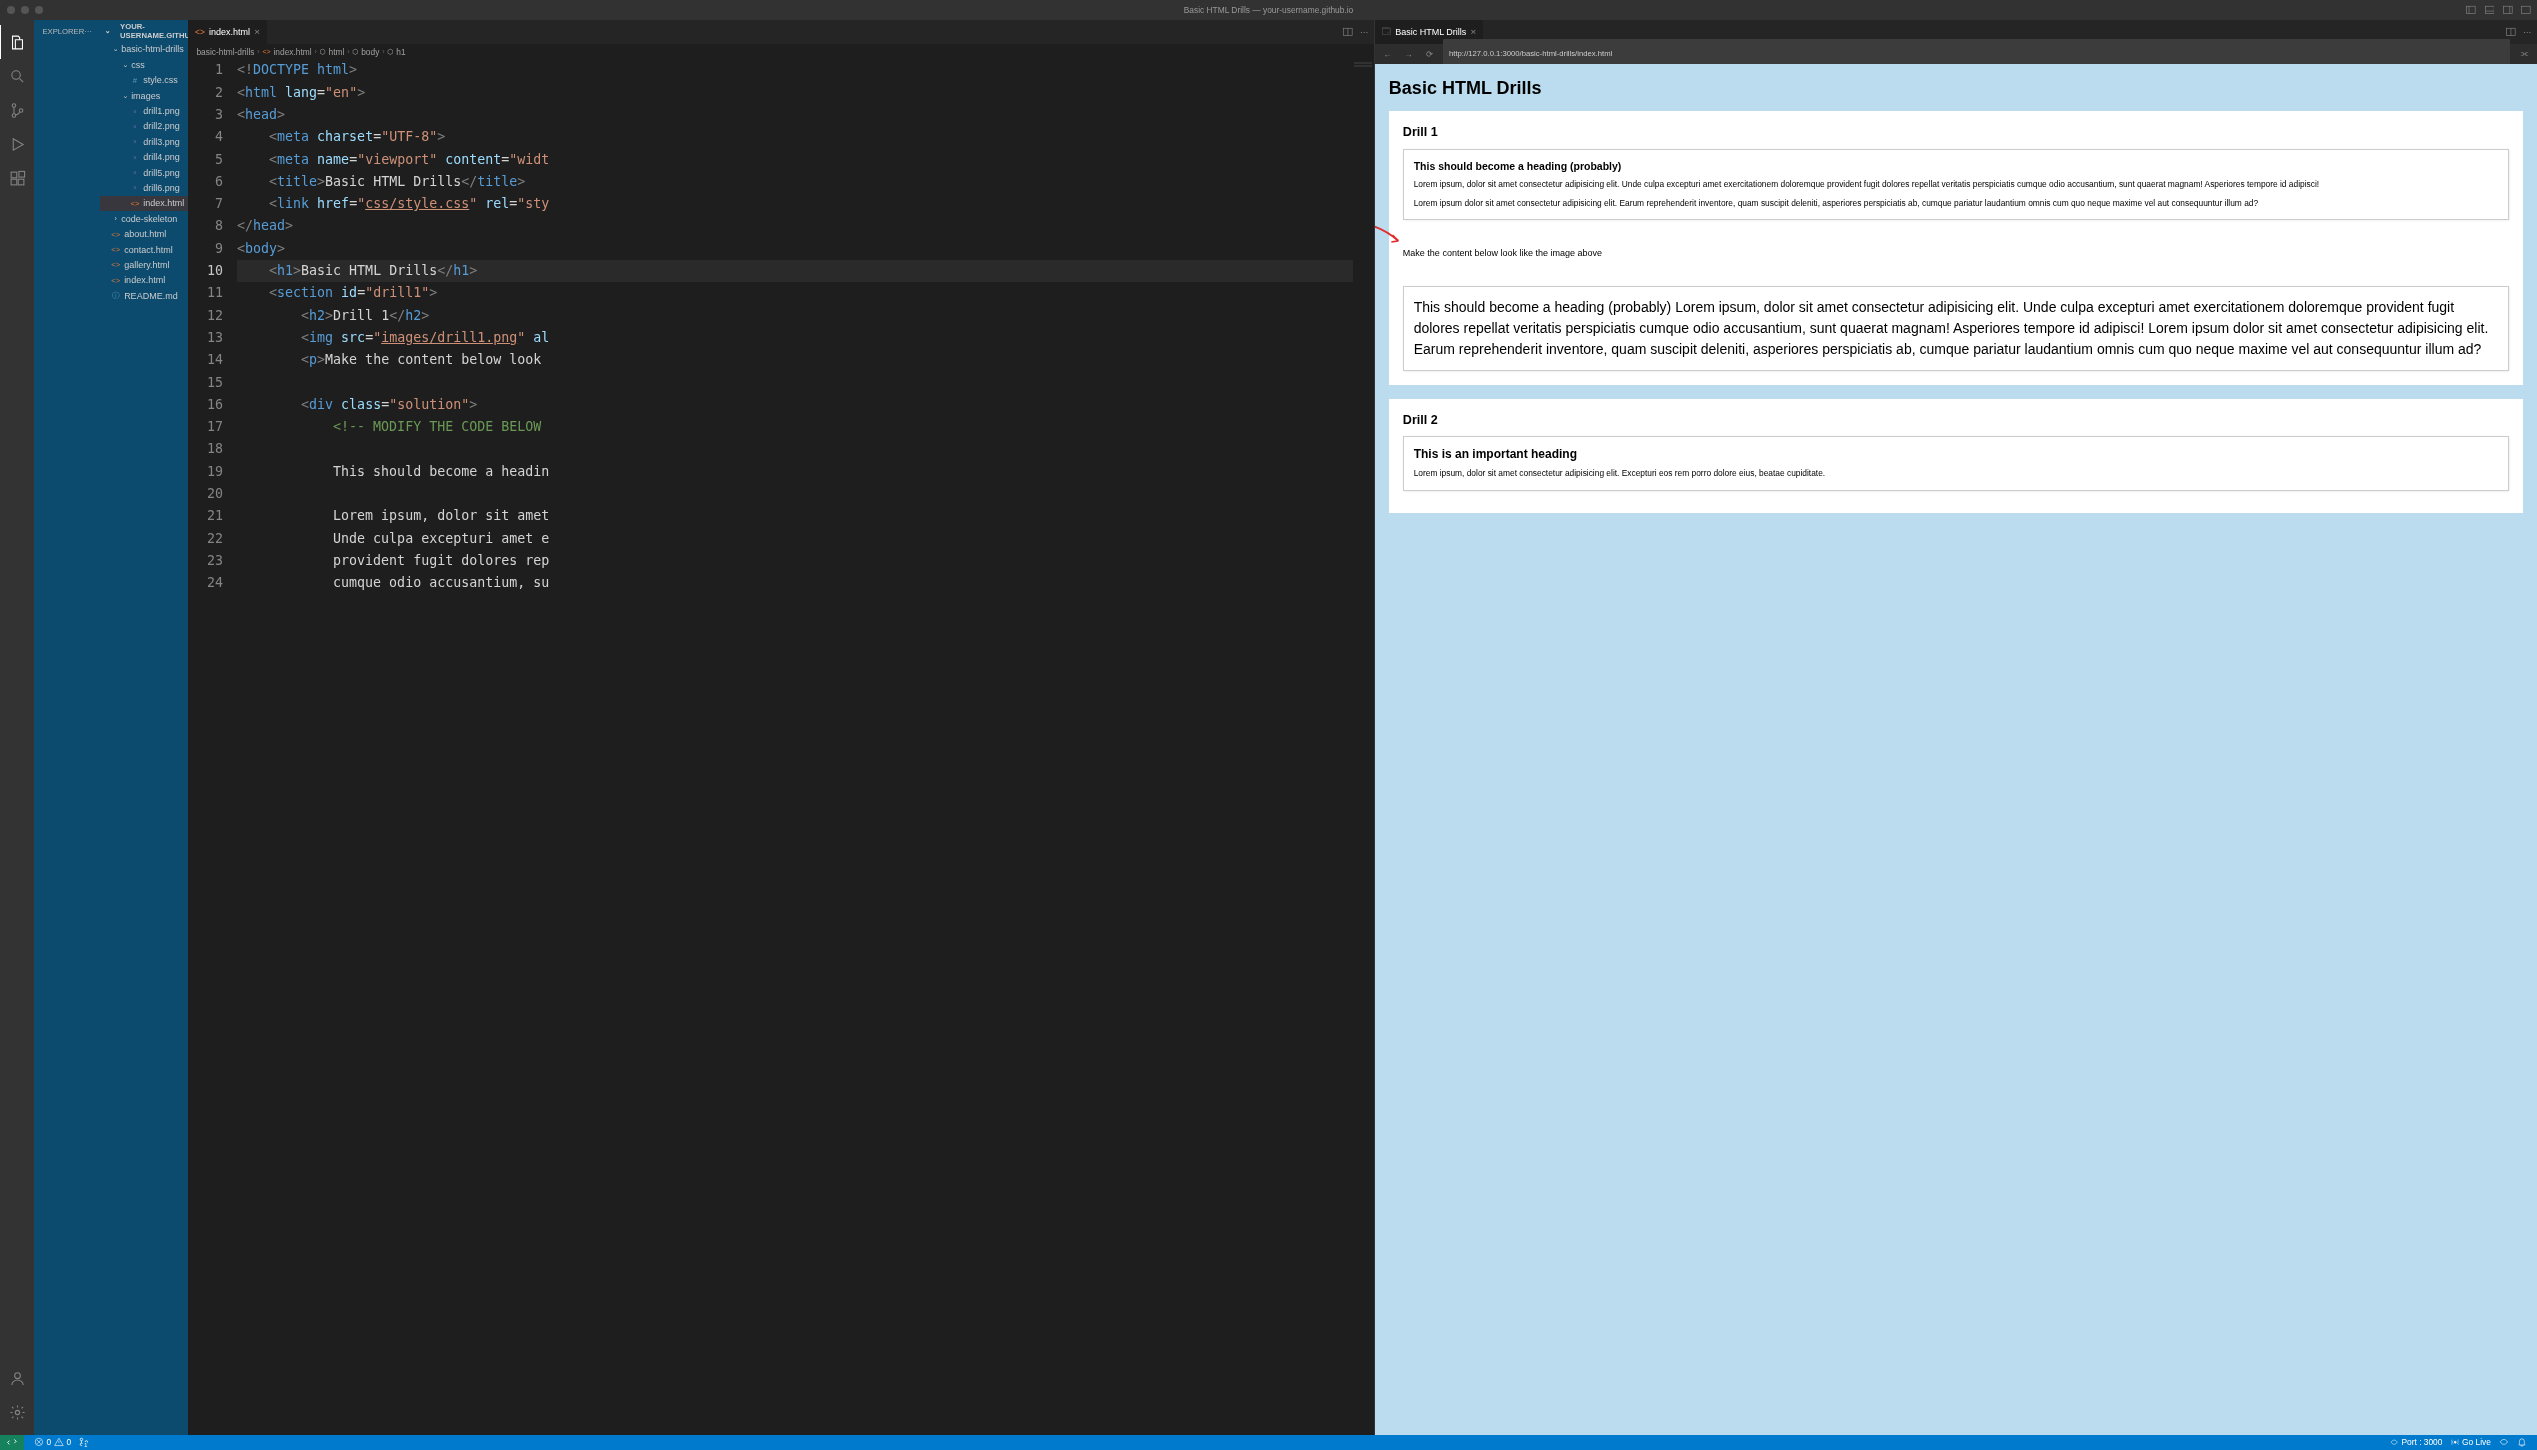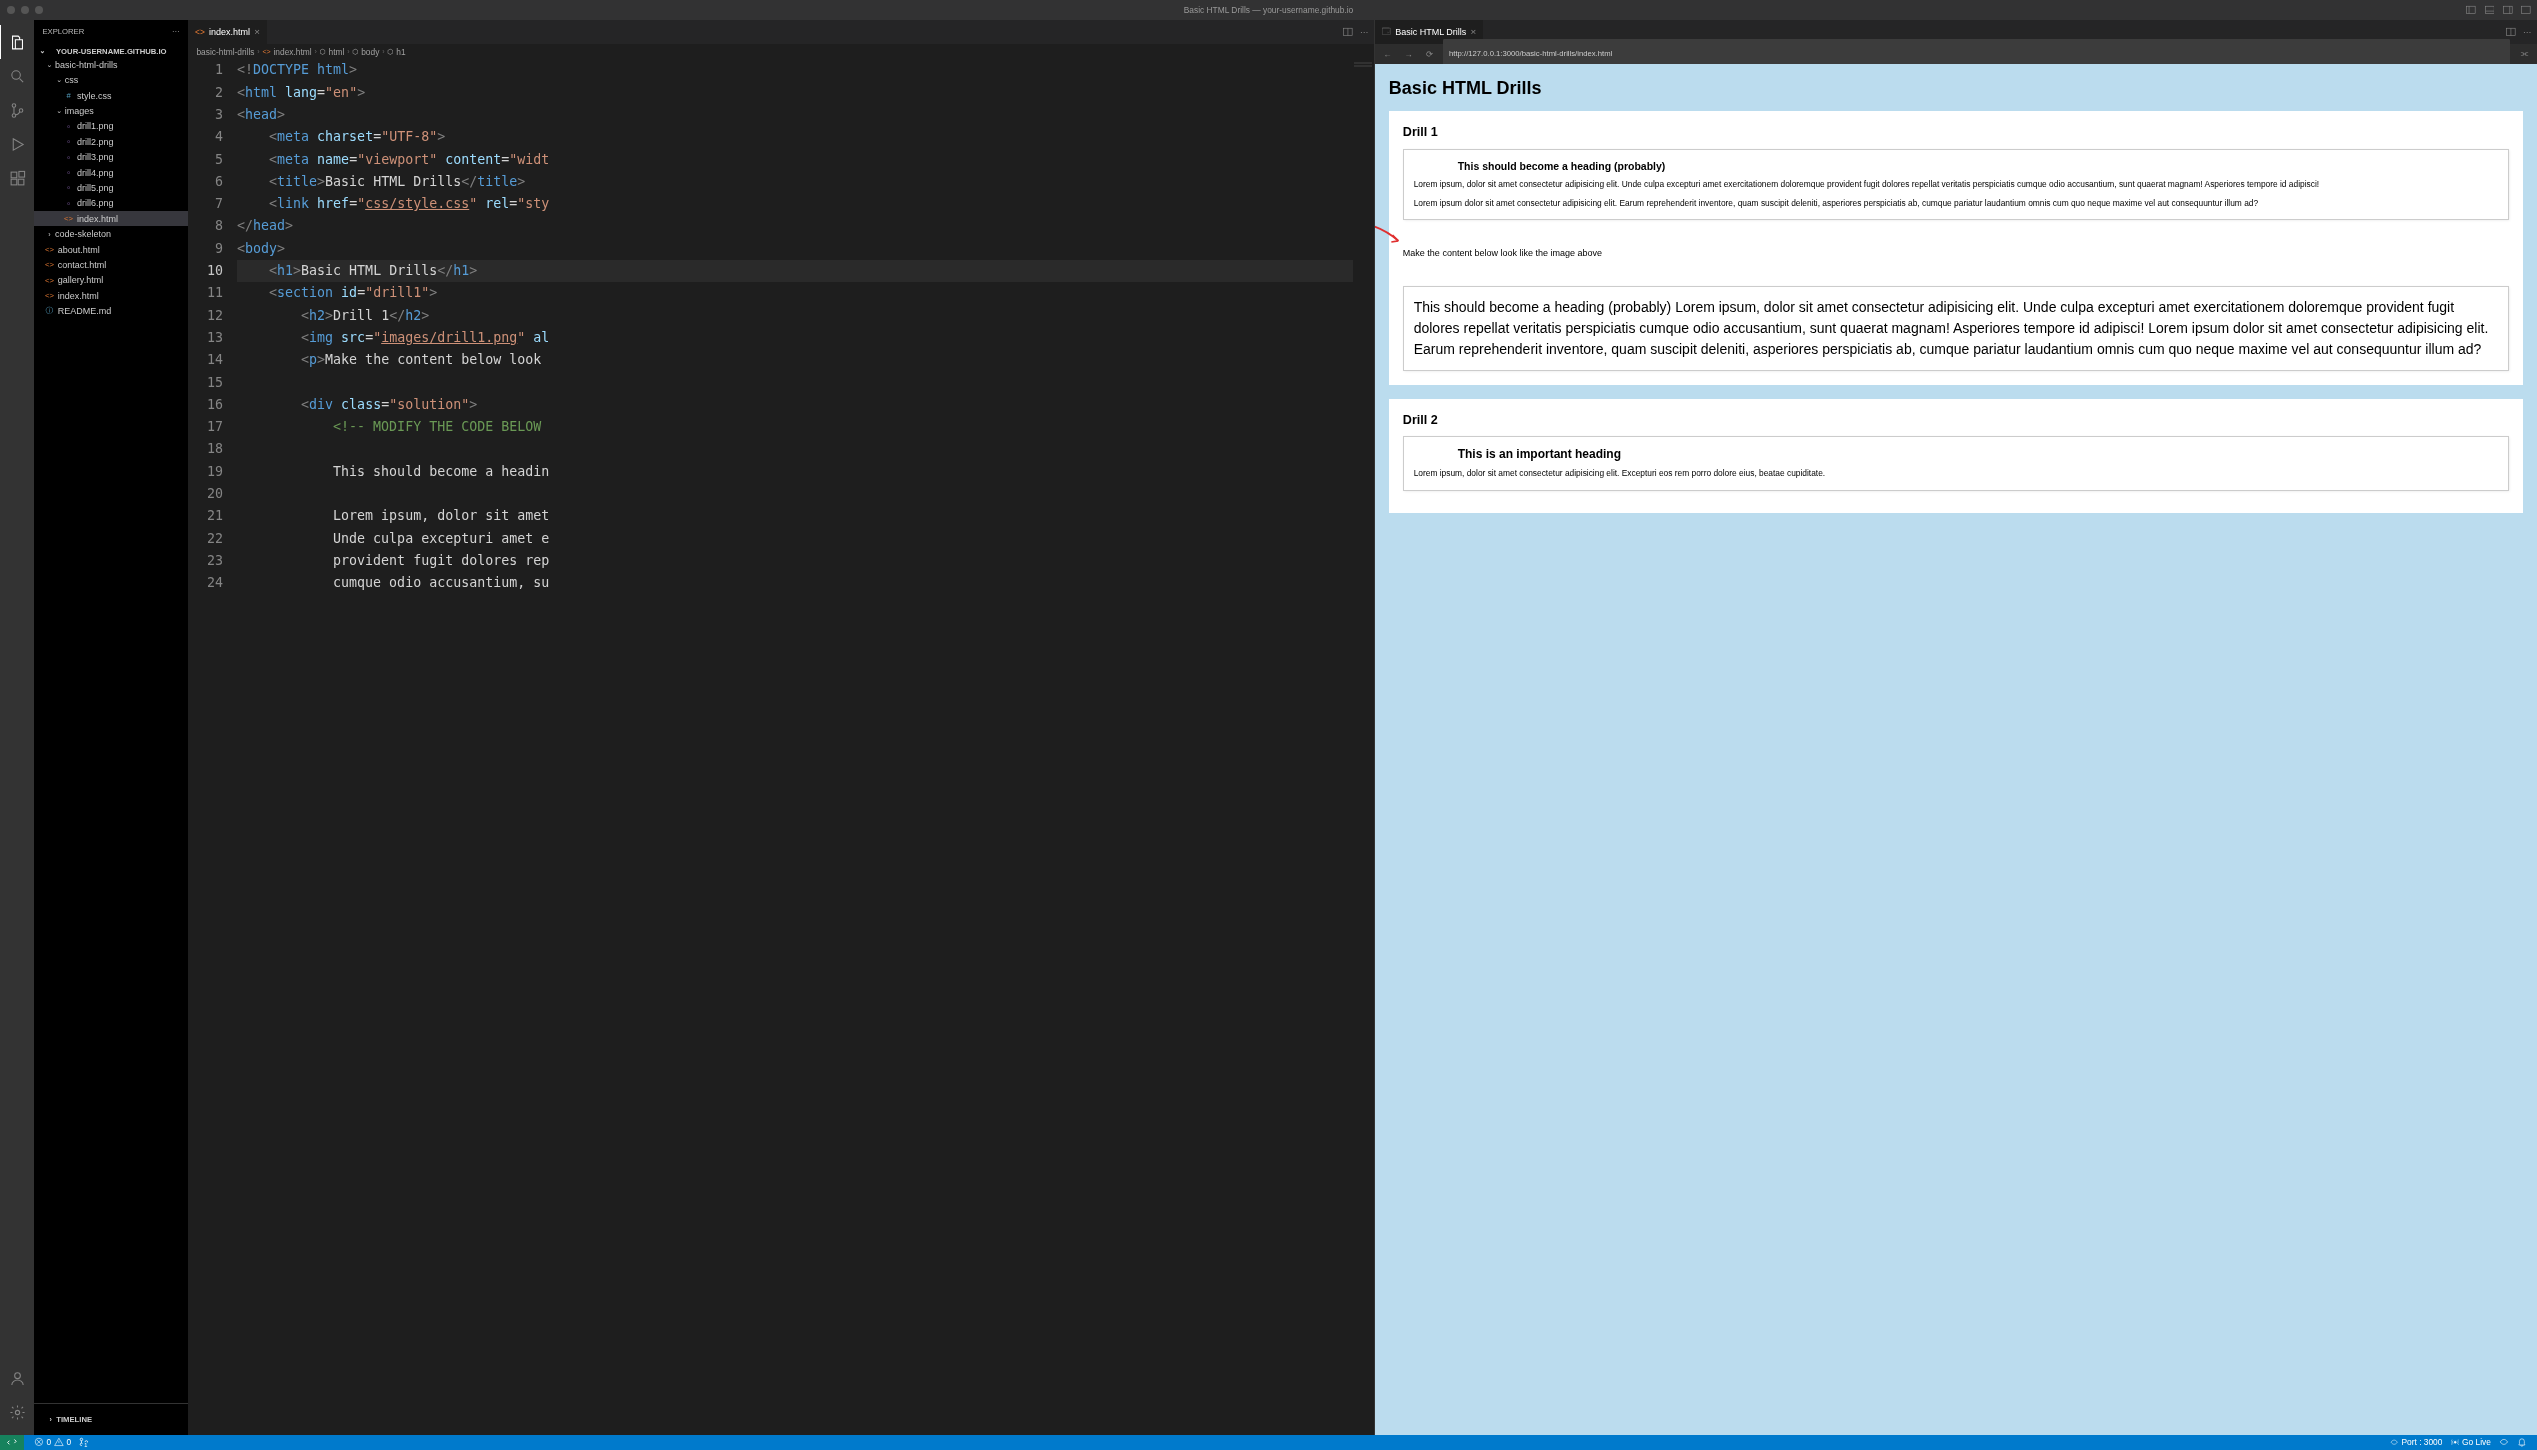--- a/index.html
+++ b/index.html
@@ -97,23 +97,23 @@
       background: #fff;
     }
     .activity-bottom {
       margin-top: auto;
       margin-bottom: 5.6px;
     }
     
     
     .sidebar {
       width: 154px;
-      background: #000000;
-      display: flex;
-      flex-direction: column;
+      background: #0c4a6e;
+      display: flex;
+      flex-direction: row;
       flex-shrink: 0;
     }
     .sidebar-header {
       height: 24.4px;
       display: flex;
       align-items: center;
       padding: 0 8.4px;
       font-size: 7.7px;
       color: #bbbbbb;
       text-transform: uppercase;
@@ -348,21 +348,20 @@
     .drill-box {
       border: 0.7px solid #ccc;
       padding: 9.8px;
       margin-bottom: 8.4px;
       box-shadow: 1.4px 1.4px 2.8px rgba(0,0,0,0.1);
     }
     .drill-box-heading {
       font-weight: bold;
       font-size: 10.5px;
       margin-bottom: 7px;
-      margin-left: 44px;
     }
     .drill-box-p {
       font-size: 8.4px;
       line-height: 1.4;
       margin-bottom: 7px;
     }
     .drill-instruction {
       font-size: 9px;
       margin: 28px 0;
     }

